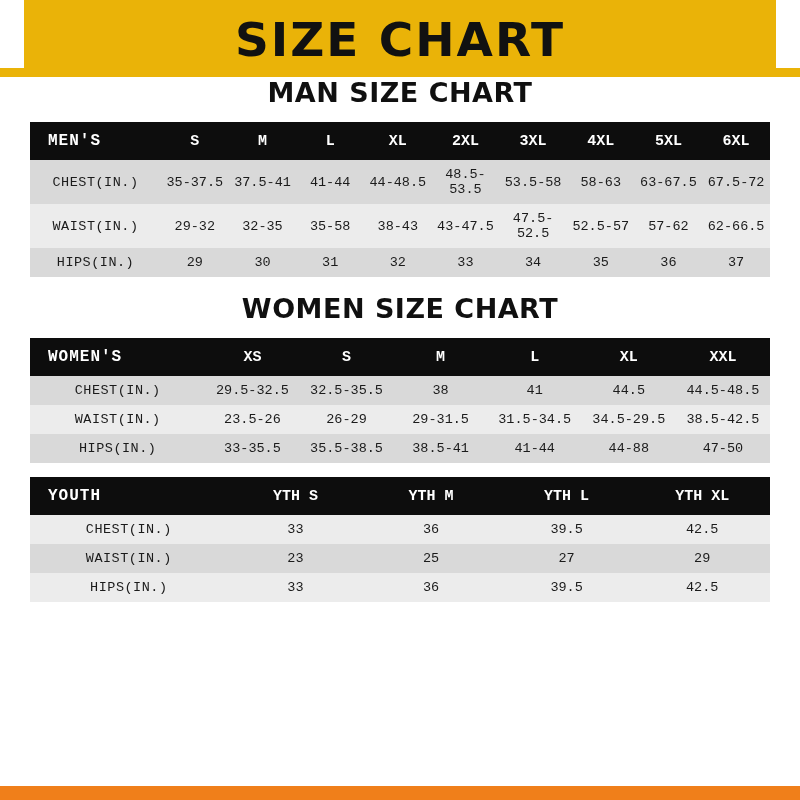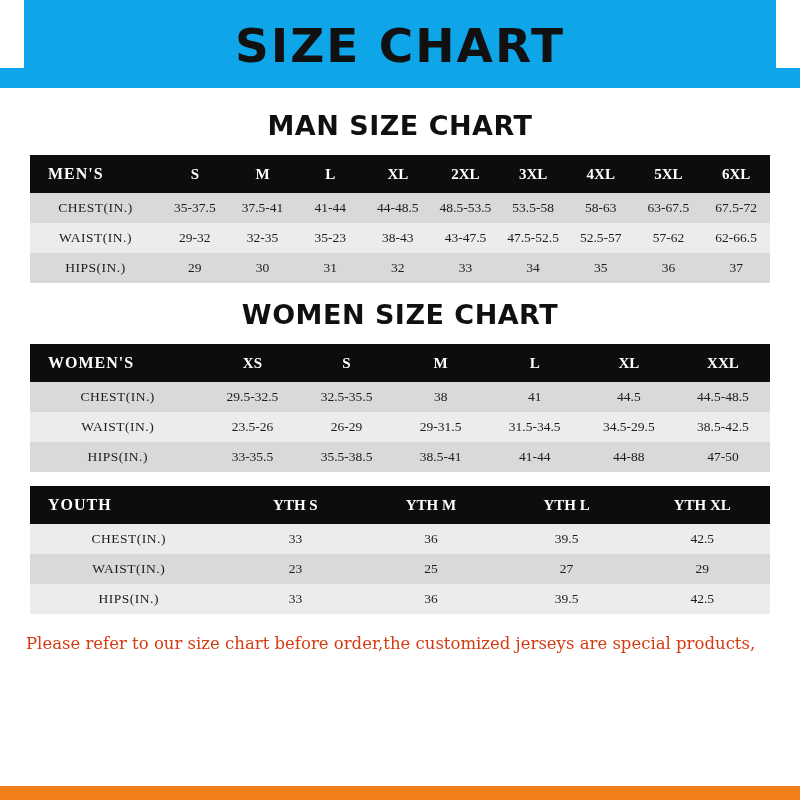--- a/index.html
+++ b/index.html
@@ -16,22 +16,22 @@
   .page {
     position: relative;
     width: 800px;
     height: 800px;
     background: #ffffff;
     box-sizing: border-box;
   }
   
   .banner {
     position: relative;
-    height: 88px;
-    background: #0ea5e9;
+    height: 77px;
+    background: #eab308;
     display: flex;
     align-items: center;
     justify-content: center;
   }
   .banner-left-block {
     position: absolute;
     left: 0;
     top: 0;
     width: 24px;
     height: 68px;
@@ -56,34 +56,34 @@
   }
   
   .section-title {
     text-align: center;
     font-family: "DejaVu Sans", sans-serif;
     font-weight: bold;
     font-size: 27px;
     color: #101010;
     letter-spacing: 0.5px;
   }
-  #man-title { margin-top: 22px; }
+  #man-title { }
   #women-title { margin-top: 16px; }
   #youth-title { margin-top: 28px; }
 
   
   .table-wrap {
     margin: 14px auto 0 auto;
     width: 740px;
   }
   table.sizetable {
     width: 100%;
     border-collapse: collapse;
     table-layout: fixed;
-    font-family: Liberation Serif, serif;
+    font-family: Liberation Mono, monospace;
   }
   table.sizetable thead th {
     background: #0d0d0d;
     color: #ffffff;
     font-size: 15px;
     font-weight: bold;
     padding: 10px 2px;
     text-align: center;
   }
   table.sizetable thead th.rowlabel {
@@ -170,21 +170,21 @@
           <td>48.5-53.5</td>
           <td>53.5-58</td>
           <td>58-63</td>
           <td>63-67.5</td>
           <td>67.5-72</td>
         </tr>
         <tr class="even">
           <td class="rowlabel">WAIST(IN.)</td>
           <td>29-32</td>
           <td>32-35</td>
-          <td>35-23</td>
+          <td>35-58</td>
           <td>38-43</td>
           <td>43-47.5</td>
           <td>47.5-52.5</td>
           <td>52.5-57</td>
           <td>57-62</td>
           <td>62-66.5</td>
         </tr>
         <tr class="odd">
           <td class="rowlabel">HIPS(IN.)</td>
           <td>29</td>
@@ -280,17 +280,16 @@
           <td>33</td>
           <td>36</td>
           <td>39.5</td>
           <td>42.5</td>
         </tr>
       </tbody>
     </table>
   </div>
 
   <div class="footer-note">
-    <span class="footer-line">Please refer to our size chart before order,the customized jerseys are special products,</span>
   </div>
 
   <div class="bottom-bar"></div>
 </div>
 
 </body></html>

